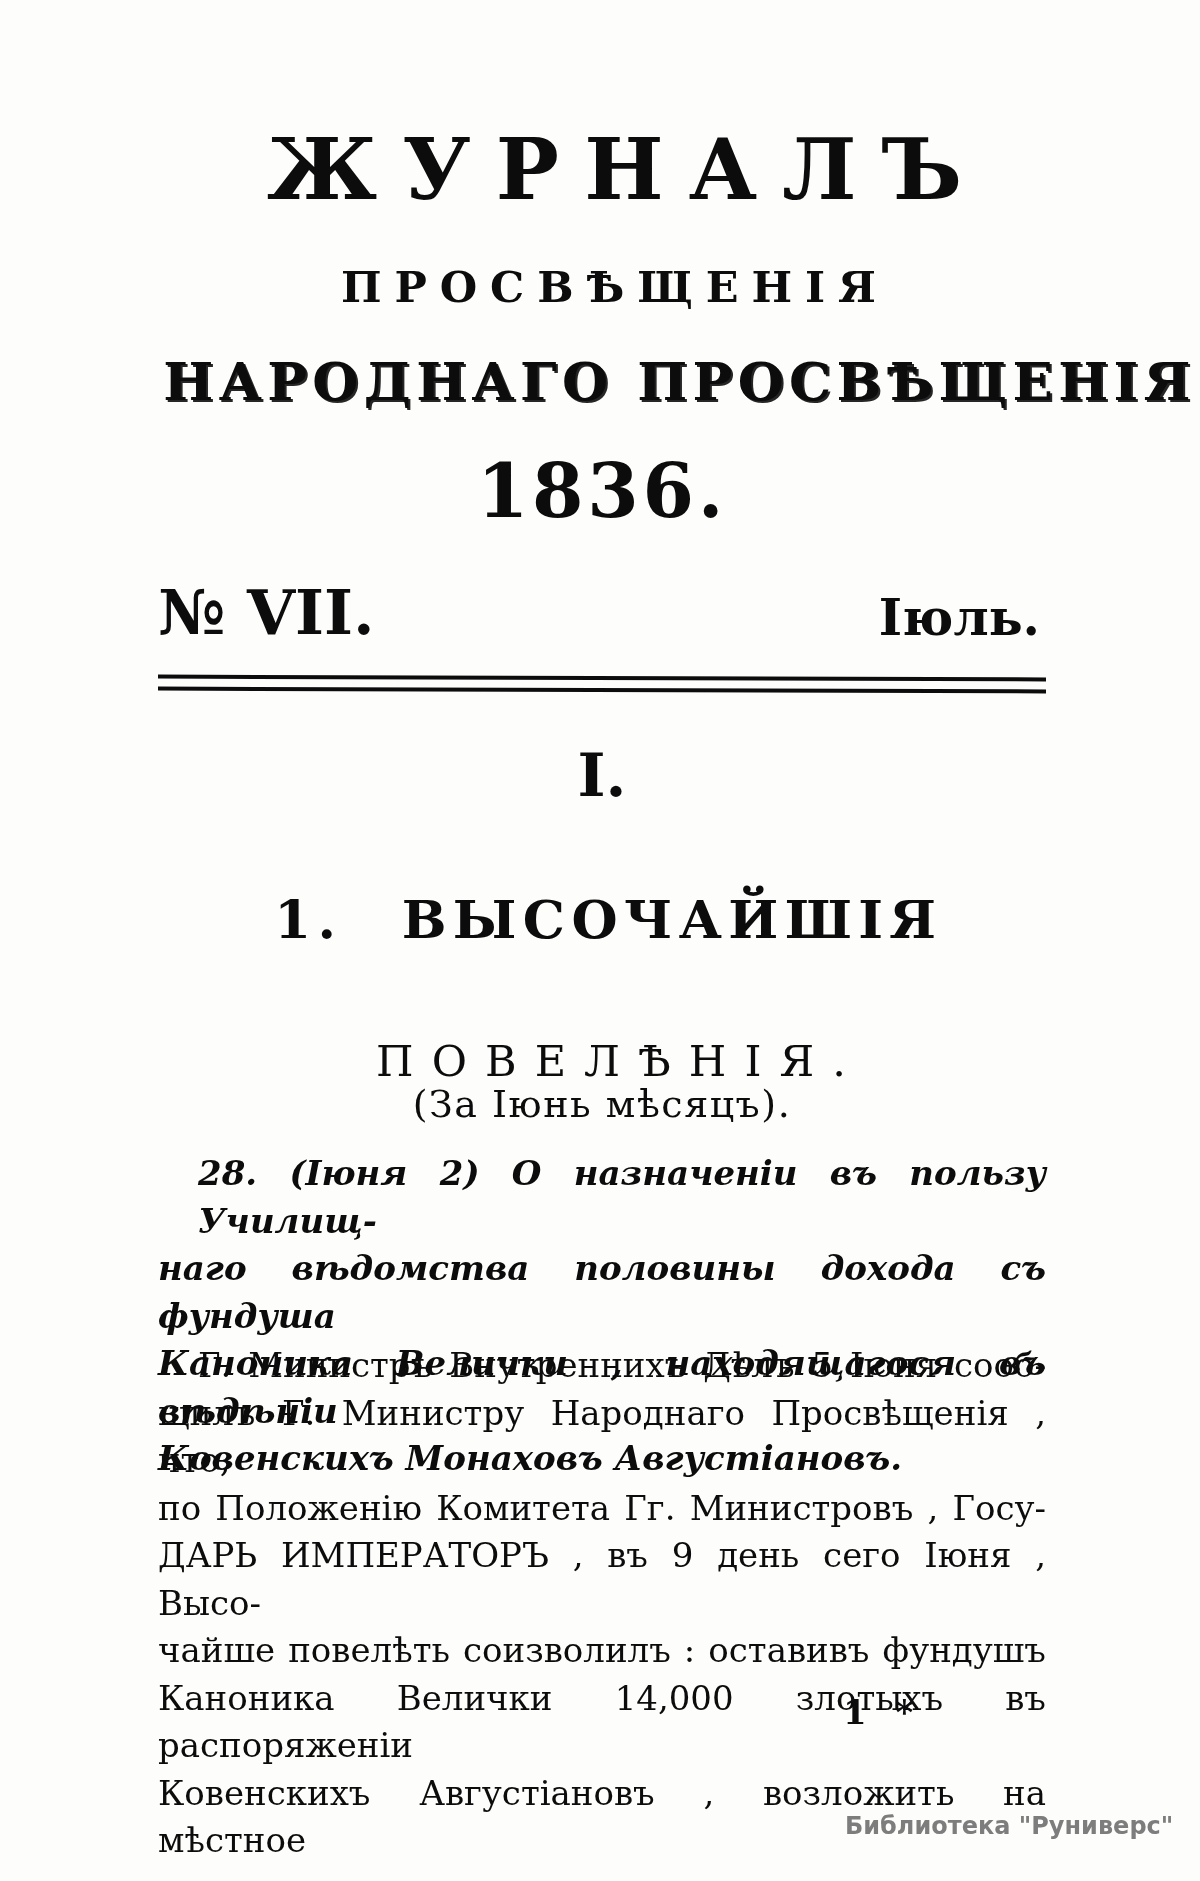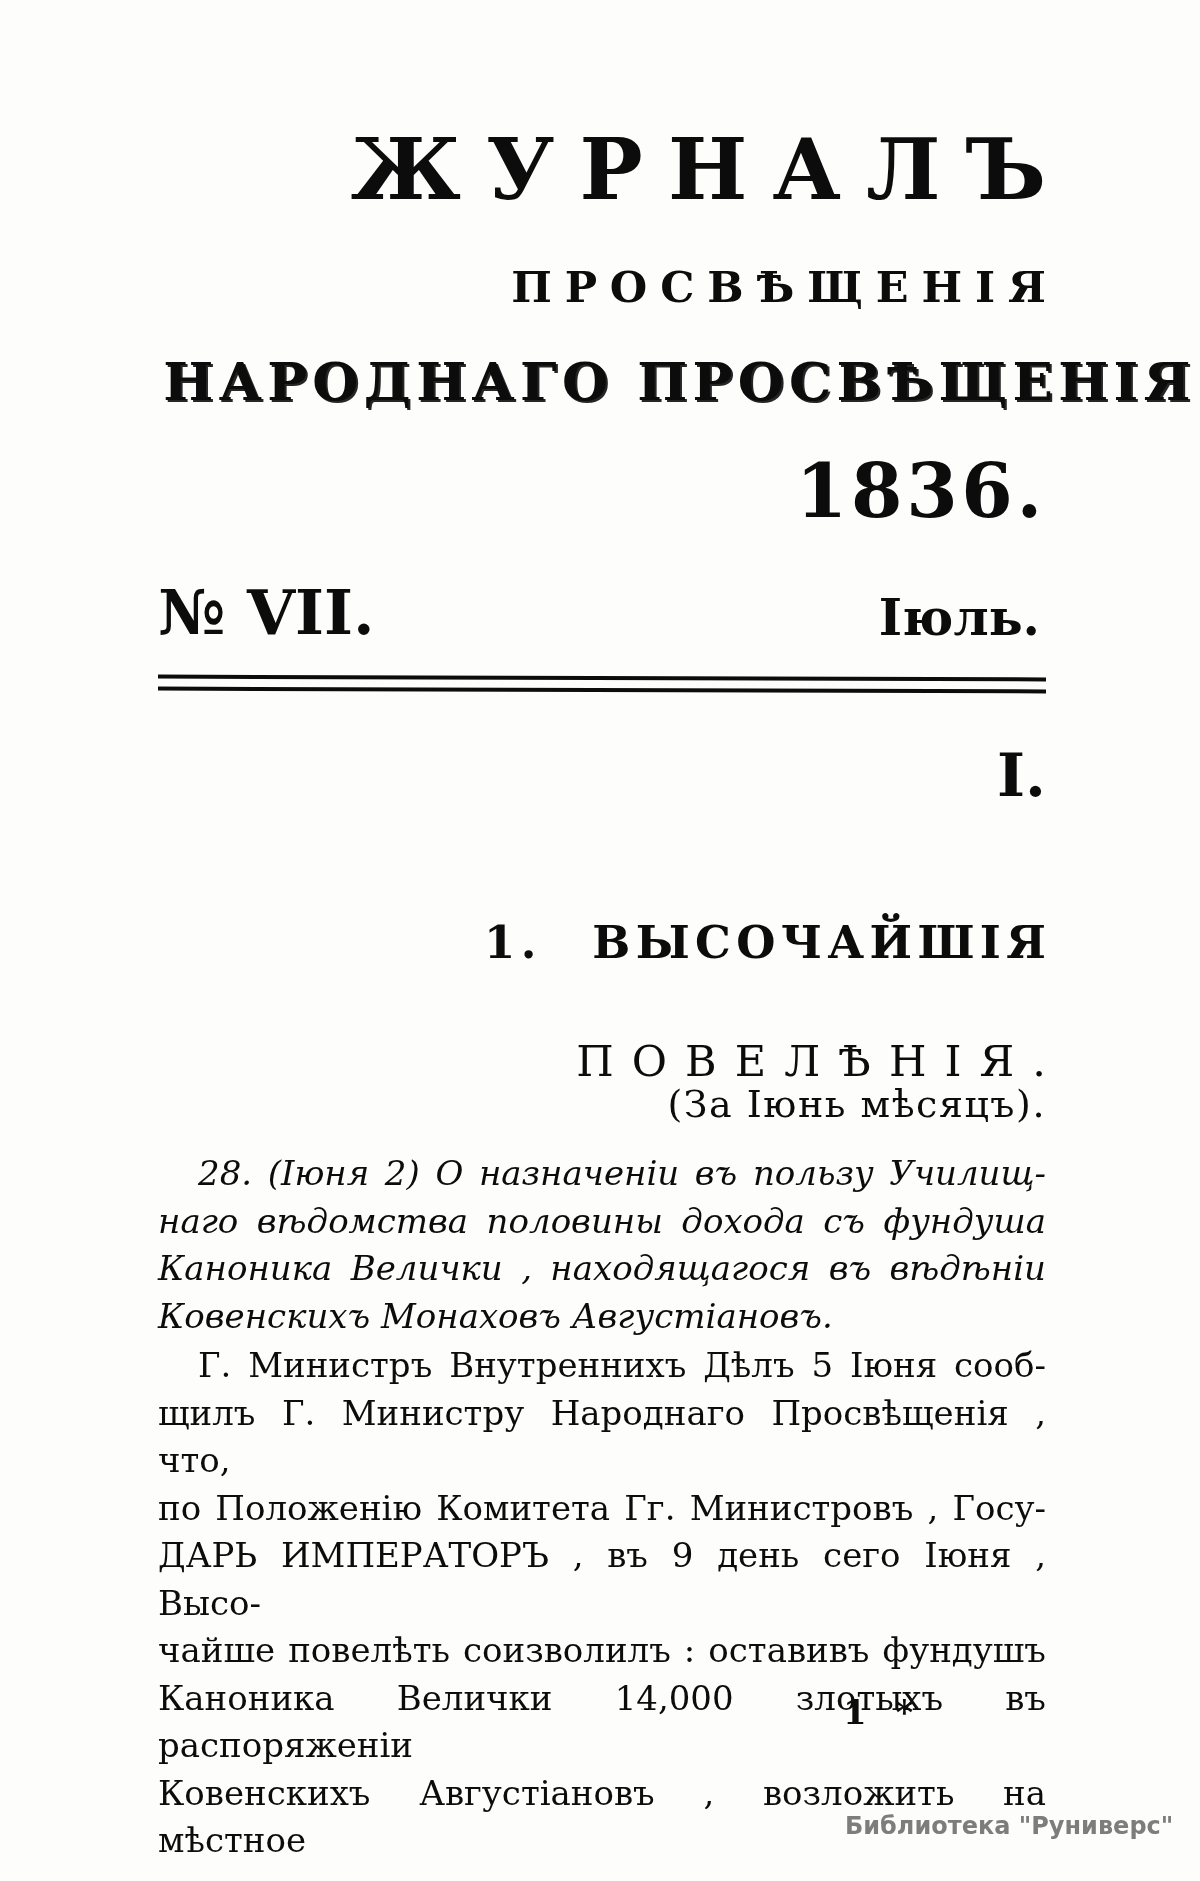--- a/index.html
+++ b/index.html
@@ -6,21 +6,21 @@
   body {
     width: 1200px; height: 1881px;
     background: #fdfdfb;
     color: #0c0c0c;
     font-family: "DejaVu Serif", "Liberation Serif", serif;
     position: relative;
     overflow: hidden;
   }
   .page { position: absolute; inset: 0; }
   .block { position: absolute; left: 158px; width: 888px; }
-  .centered { text-align: right; }
+  .centered { text-align: center; }
 
   .journal-title {
     top: 120px;
     font-size: 84px; font-weight: bold;
     letter-spacing: 0.30em; padding-left: 0.30em;
     white-space: nowrap;
   }
   .ministry-line {
     top: 262px;
     font-size: 43px; font-weight: bold;
@@ -54,40 +54,40 @@
     top: 676px; height: 8px;
     border-top: 4px solid #0c0c0c;
     border-bottom: 4px solid #0c0c0c;
     transform: rotate(0.18deg);
   }
   .section-numeral {
     top: 740px;
     font-size: 60px; font-weight: bold;
   }
   .section-heading {
-    top: 916px;
-    font-size: 45px; font-weight: bold;
+    top: 888px;
+    font-size: 53px; font-weight: bold;
     letter-spacing: 0.12em; padding-left: 0.12em;
     white-space: nowrap;
   }
   .section-heading2 {
     top: 1036px;
     font-size: 43px; font-weight: normal;
     letter-spacing: 0.42em; padding-left: 0.42em;
     white-space: nowrap;
   }
   .section-subheading {
     top: 1062px;
     font-size: 38px; font-weight: 400;
     letter-spacing: 0.04em;
     margin-top: 20px;
   }
 
   .paragraph { line-height: 47.5px; font-size: 34px; }
-  .decree-title { top: 1150px; font-style: italic; font-weight: 400; }
+  .decree-title { top: 1150px; font-style: italic; font-weight: 700; }
   .body-text   { top: 1342px; }
   .line {
     text-align: justify;
     text-align-last: justify;
     text-justify: inter-word;
     white-space: normal;
   }
   .line.first { padding-left: 40px; }
   .line.last  { text-align-last: left; }
 

